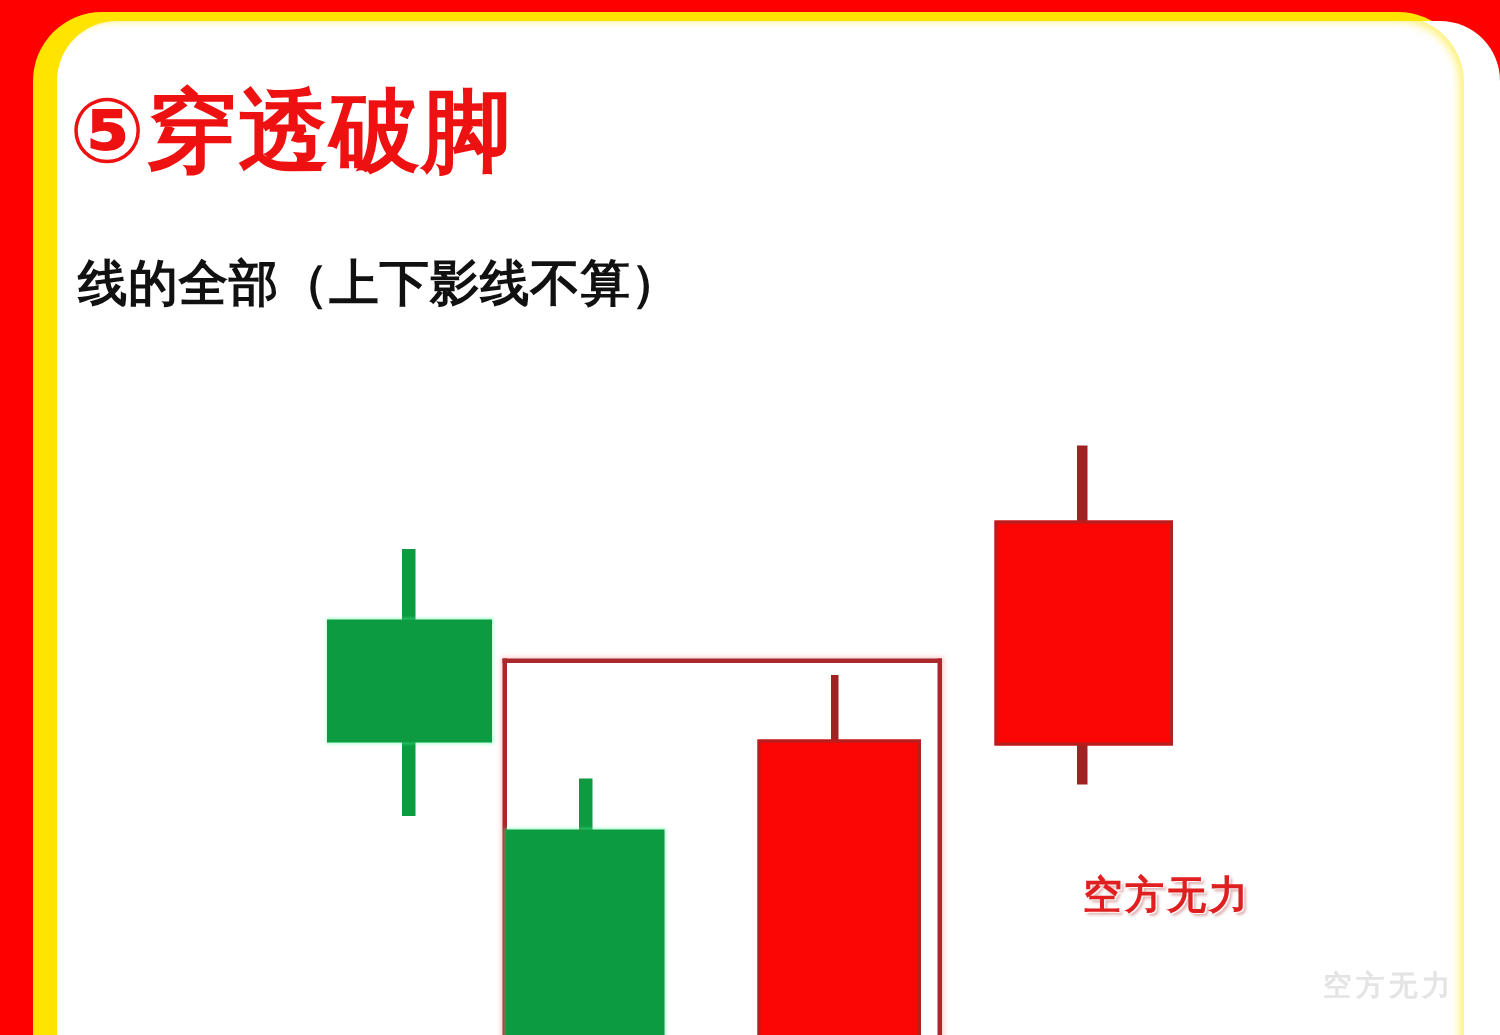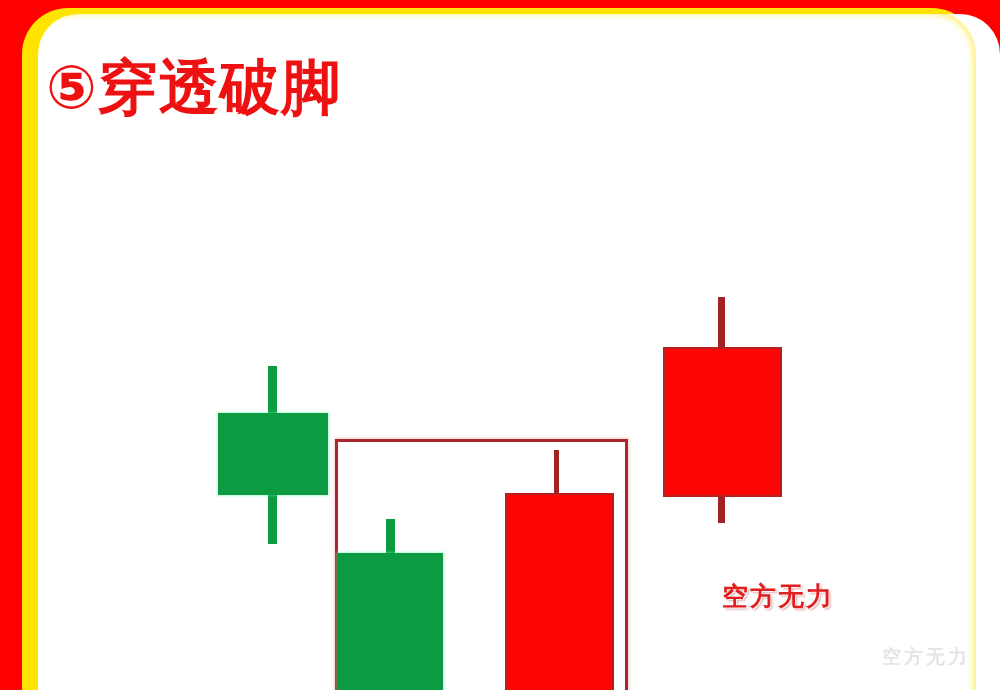--- a/index.html
+++ b/index.html
@@ -144,20 +144,21 @@
 
   <div class="frame-yellow"></div>
   <div class="frame-white"></div>
   <div class="frame-glow"></div>
 
   <div class="content">
 
     <div class="title">⑤穿透破脚</div>
 
     <div class="body-text">
+      <span class="line">线的全部（上下影线不算）</span>
     </div>
 
     <div class="candle">
       <div class="wick green" style="left:268px; top:330px; height:178px;"></div>
       <div class="body green" style="left:218px; top:377px; width:110px; height:82px;"></div>
     </div>
 
     <div class="highlight-box" style="left:335px; top:403px; width:293px; height:290px;"></div>
 
     <div class="candle">

